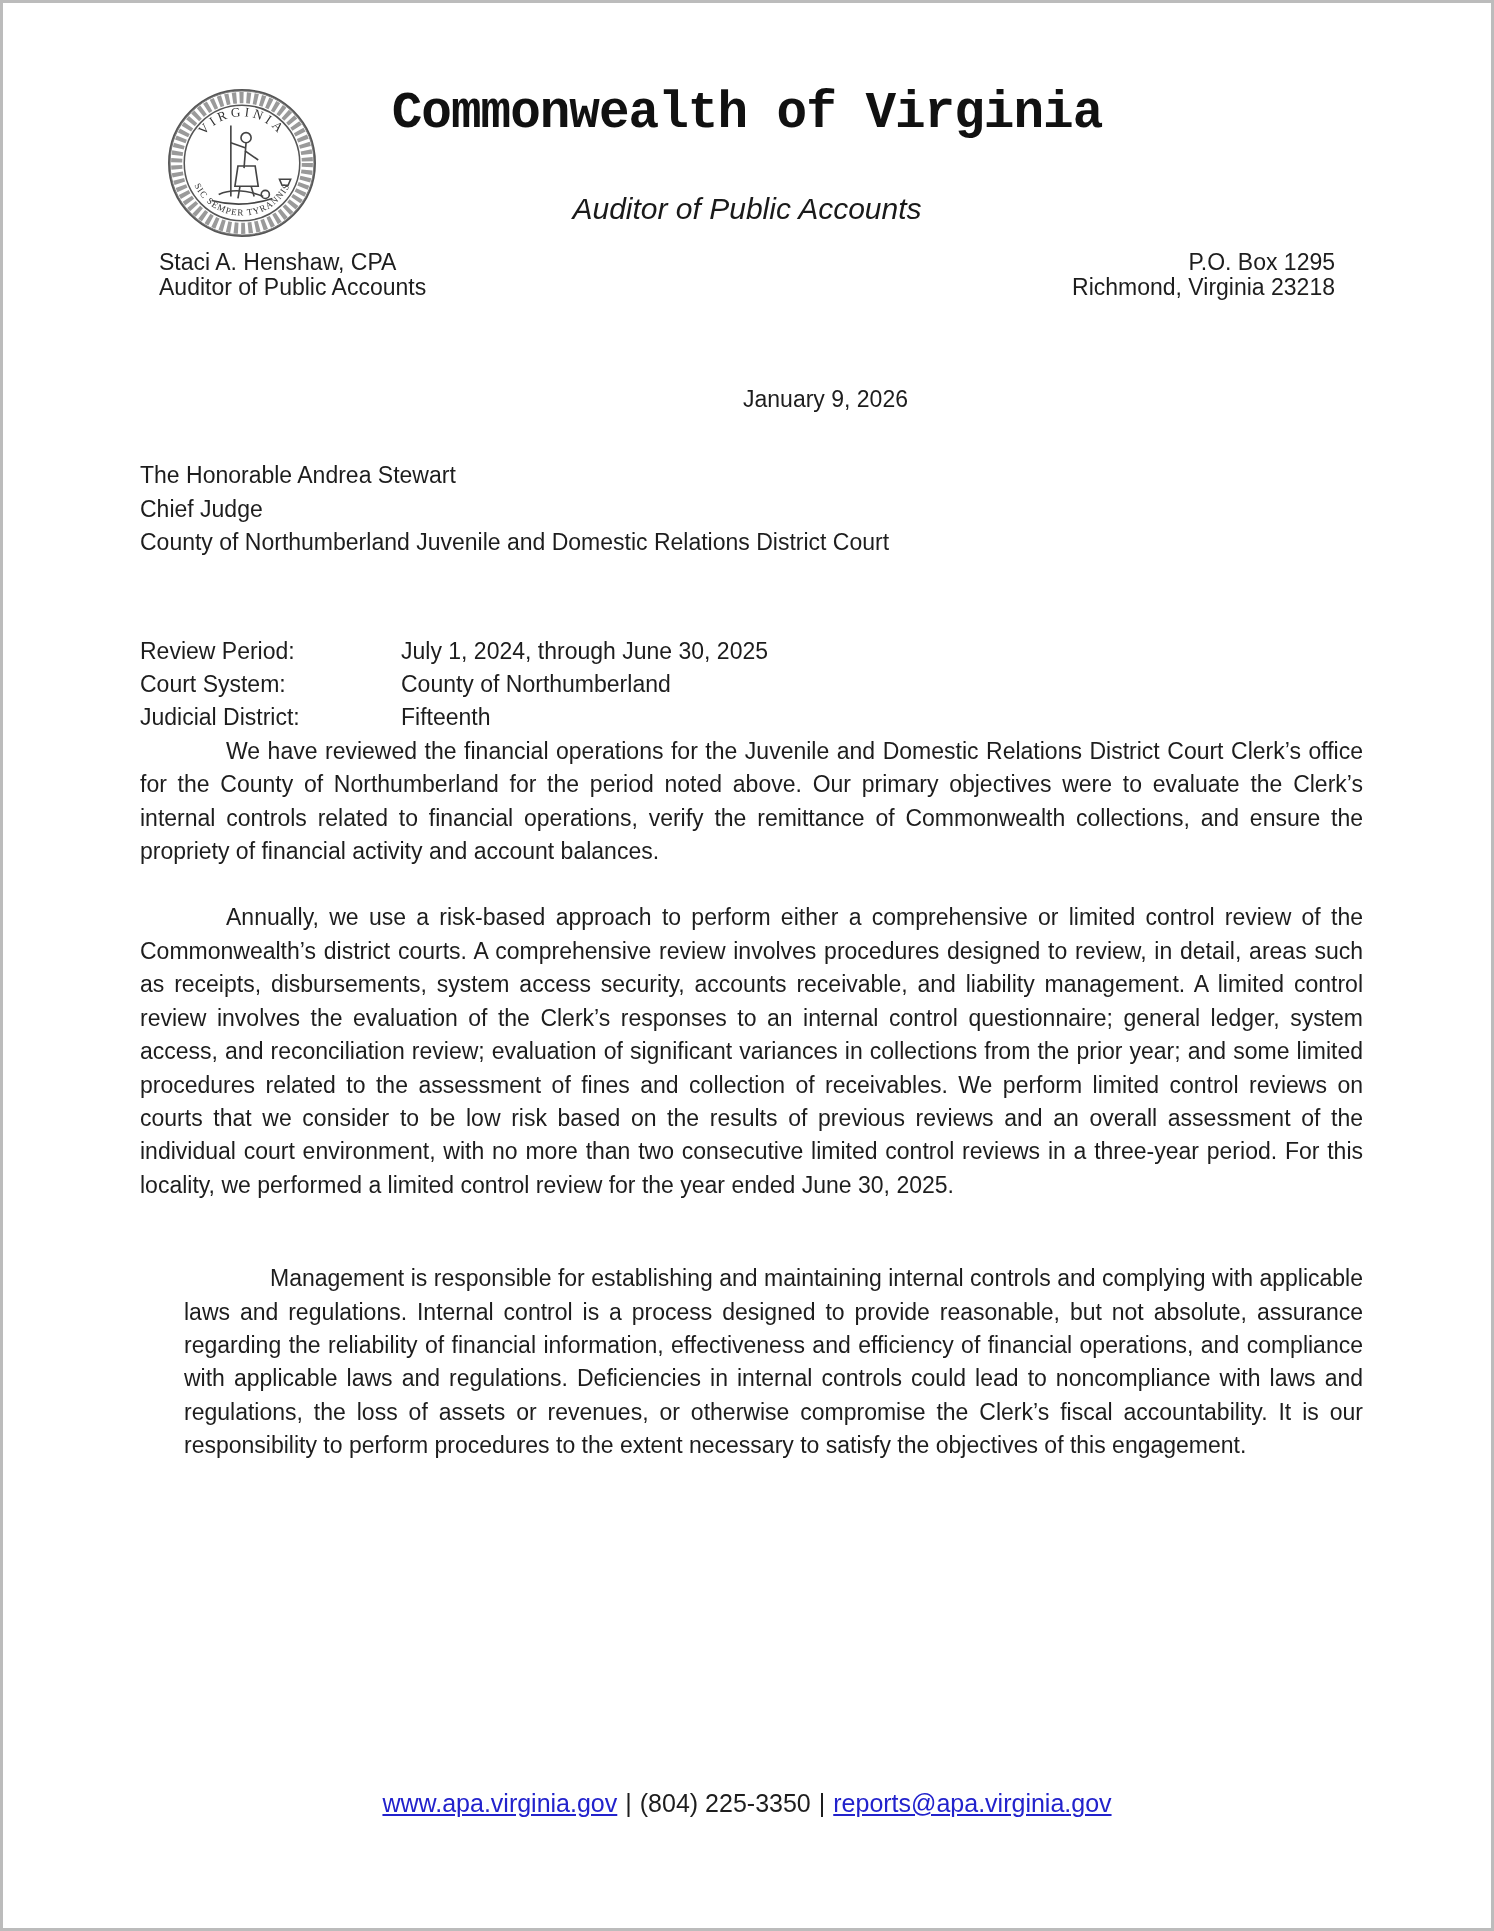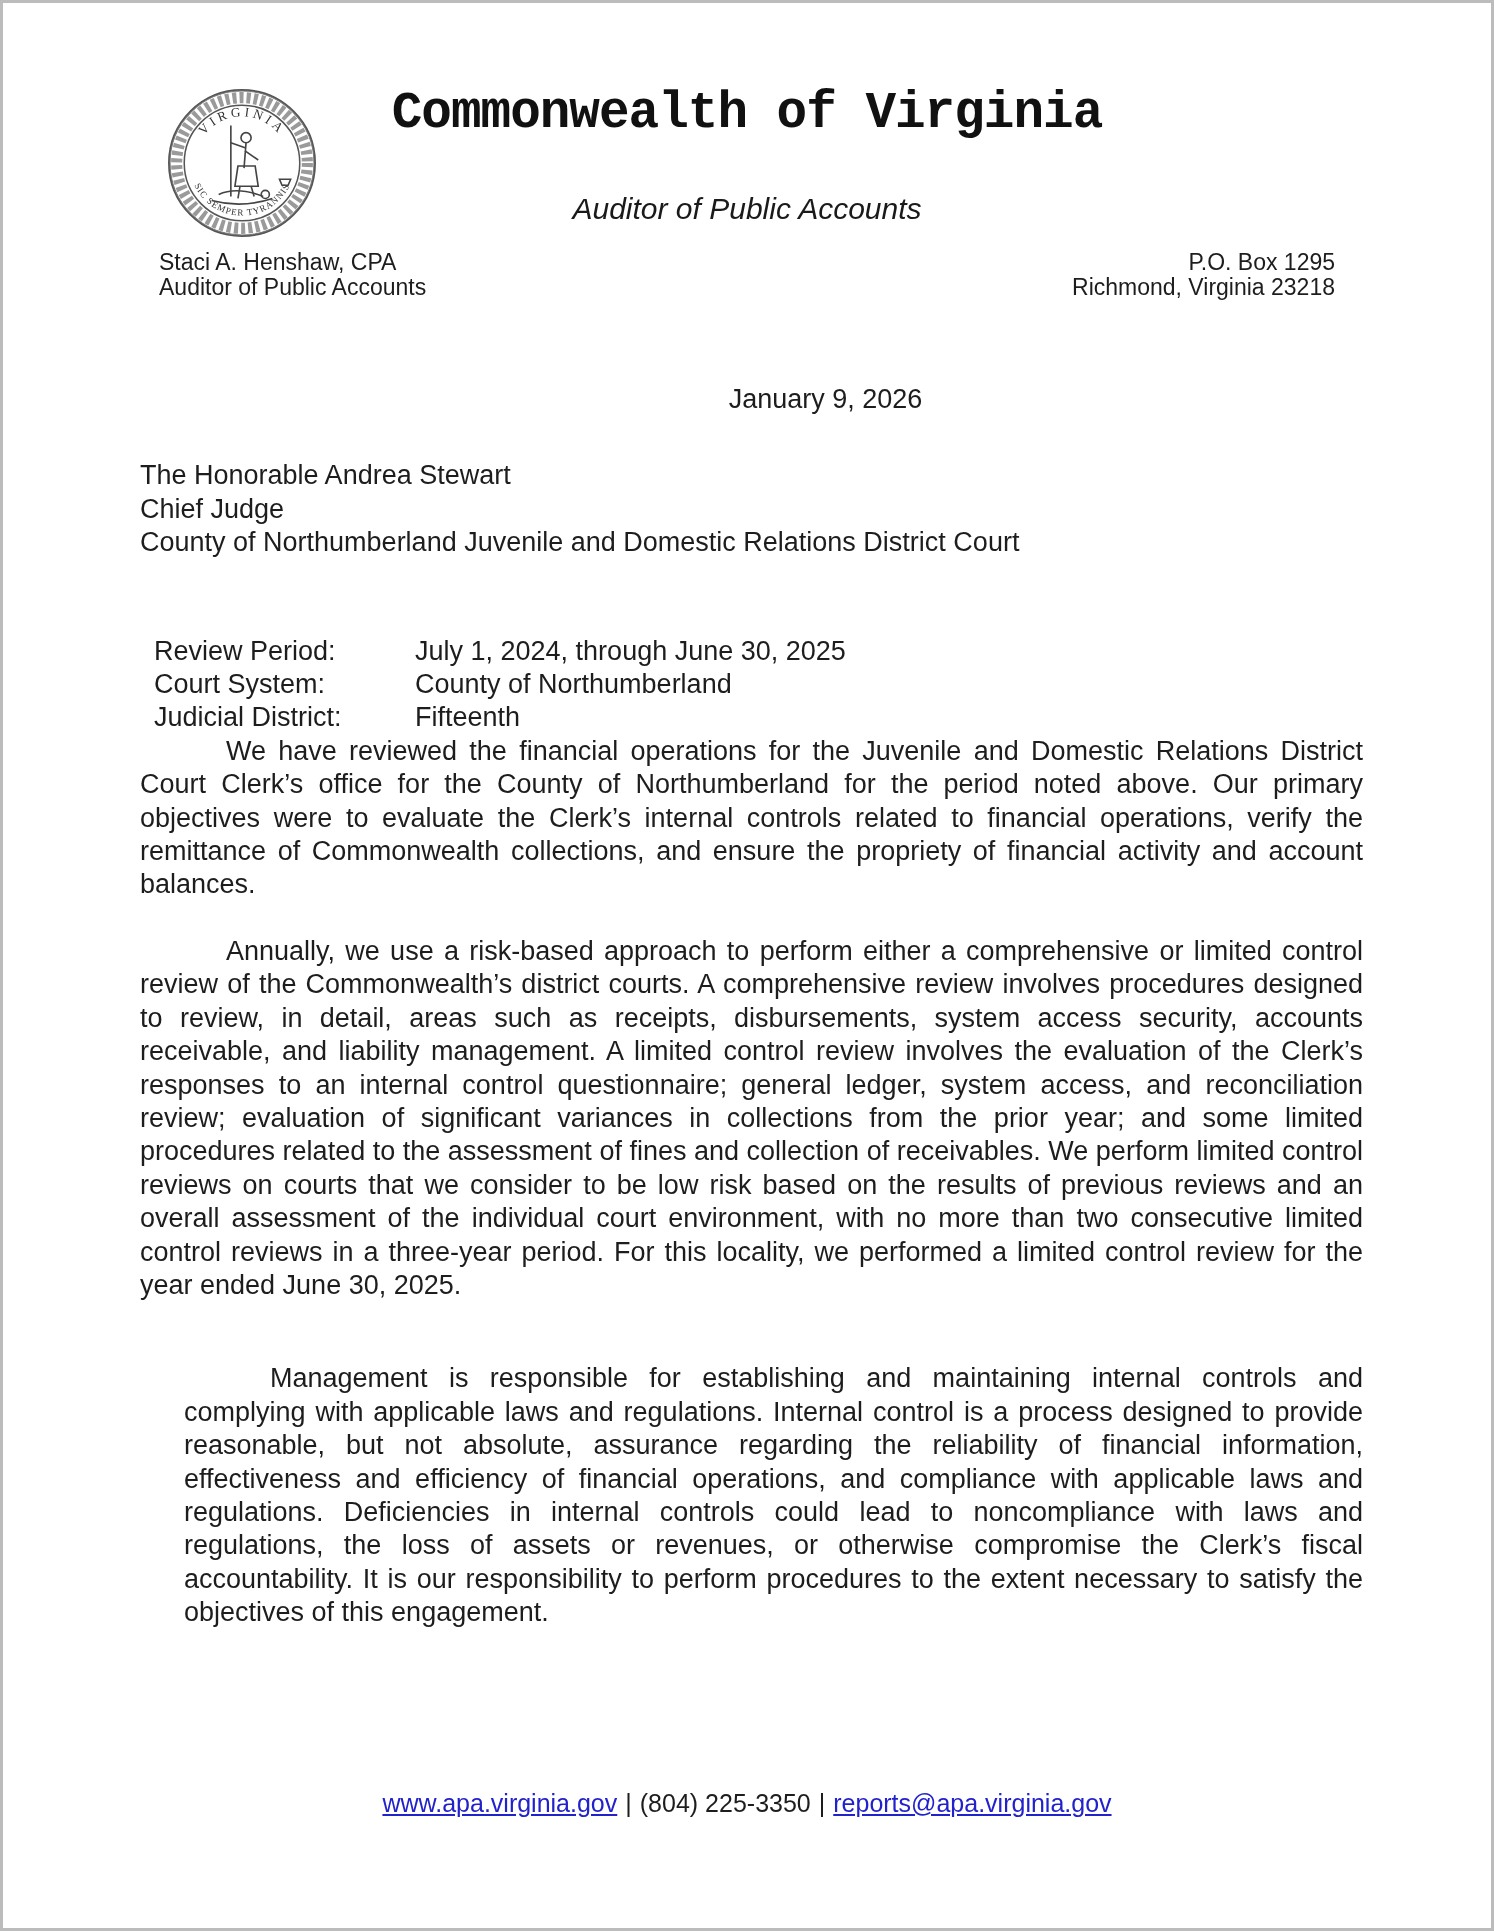--- a/index.html
+++ b/index.html
@@ -33,26 +33,26 @@
     color:#1a1a1a;
   }
   .lh-left  { position:absolute; left:156px;  top:247px; font-size:23px; line-height:25px; }
   .lh-right { position:absolute; right:156px; top:247px; font-size:23px; line-height:25px; text-align:right; }
 
   
   .body-col {
     position:absolute;
     left:137px; top:380px;
     width:1223px;
-    font-size:27px;
+    font-size:23px;
     line-height:33.4px;
   }
   .date-line { text-align:center; position:relative; left:74px; }
   .recipient  { margin-top:43px; }
-  .ref-block  { margin-top:75px;margin-left:14px; }
+  .ref-block  { margin-top:75px; }
   .ref-row    { display:flex; }
   .ref-label  { width:261px; flex:0 0 261px; }
   .ref-value  { flex:1; }
   .para {
     margin:0;
     text-align:justify;
     text-indent:86px;
   }
   .para-1 { }
   .para-2 { margin-top:33px; }

